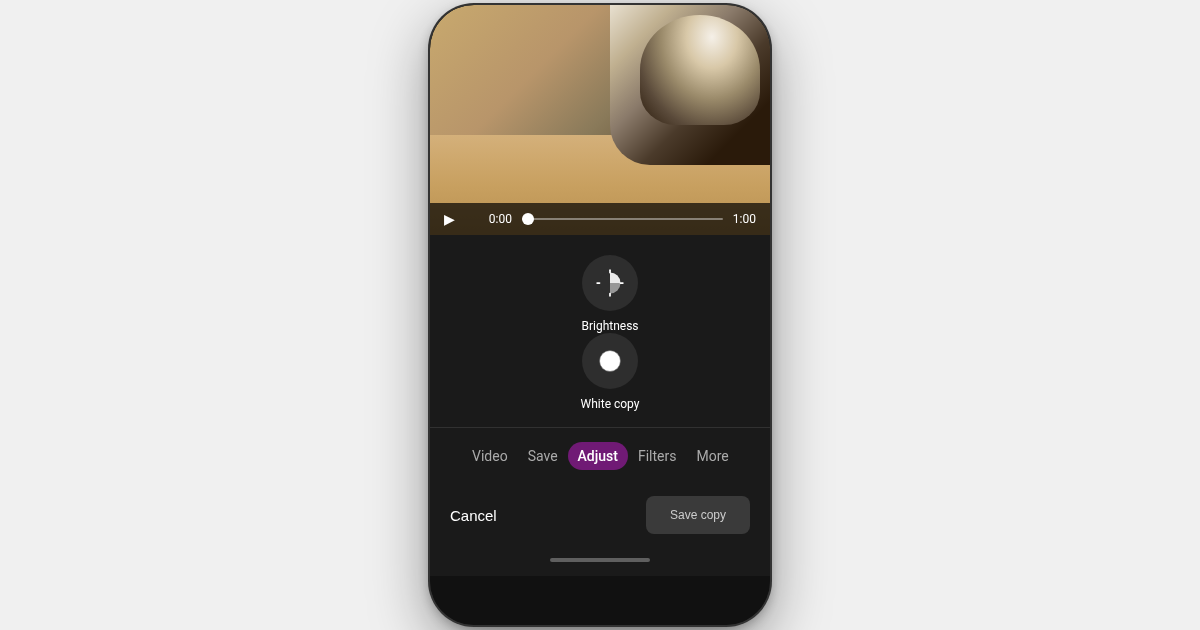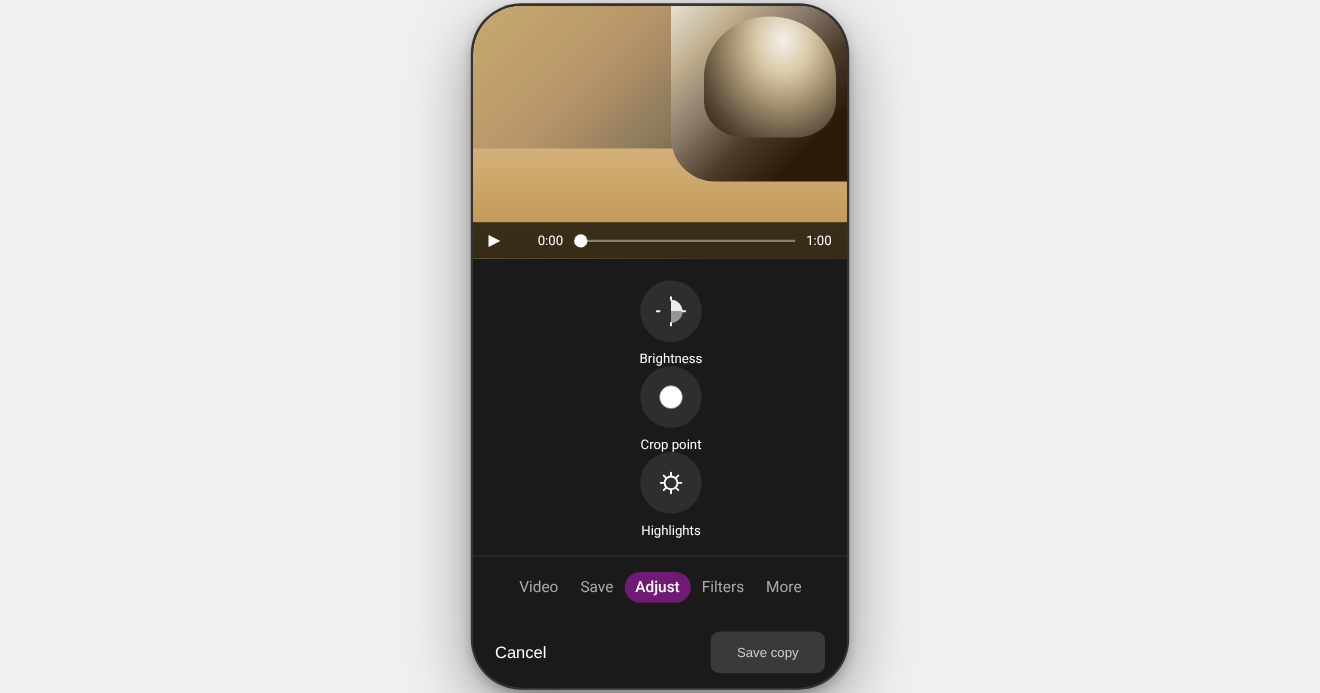--- a/index.html
+++ b/index.html
@@ -296,41 +296,23 @@
           </div>
 
 
           <div class="tool-item">
             <div class="tool-icon-circle">
               <svg class="tool-icon-svg" viewBox="0 0 24 24">
                 <circle cx="12" cy="12" r="9" fill="white"></circle>
                 <circle cx="12" cy="12" r="9" fill="none" stroke="#555" stroke-width="0.5"></circle>
               </svg>
             </div>
-            <span class="tool-label">Crop point</span>
+            <span class="tool-label">White copy</span>
           </div>
 
-          <div class="tool-item">
-            <div class="tool-icon-circle">
-              <svg class="tool-icon-svg" viewBox="0 0 24 24">
-                <circle cx="12" cy="12" r="9" fill="#2e2e2e"></circle>
-
-                <circle cx="12" cy="12" r="5" fill="none" stroke="white" stroke-width="1.5"></circle>
-                <line x1="12" y1="4" x2="12" y2="6.5" stroke="white" stroke-width="1.5" stroke-linecap="round"></line>
-                <line x1="12" y1="17.5" x2="12" y2="20" stroke="white" stroke-width="1.5" stroke-linecap="round"></line>
-                <line x1="4" y1="12" x2="6.5" y2="12" stroke="white" stroke-width="1.5" stroke-linecap="round"></line>
-                <line x1="17.5" y1="12" x2="20" y2="12" stroke="white" stroke-width="1.5" stroke-linecap="round"></line>
-                <line x1="6.34" y1="6.34" x2="8.11" y2="8.11" stroke="white" stroke-width="1.5" stroke-linecap="round"></line>
-                <line x1="15.89" y1="15.89" x2="17.66" y2="17.66" stroke="white" stroke-width="1.5" stroke-linecap="round"></line>
-                <line x1="17.66" y1="6.34" x2="15.89" y2="8.11" stroke="white" stroke-width="1.5" stroke-linecap="round"></line>
-                <line x1="8.11" y1="15.89" x2="6.34" y2="17.66" stroke="white" stroke-width="1.5" stroke-linecap="round"></line>
-              </svg>
-            </div>
-            <span class="tool-label">Highlights</span>
-          </div>
 
         </div>
 
         <div class="divider"></div>
 
         <div class="tabs-row">
           <span class="tab-item">Video</span>
           <span class="tab-item">Save</span>
           <span class="tab-item active">Adjust</span>
           <span class="tab-item">Filters</span>

